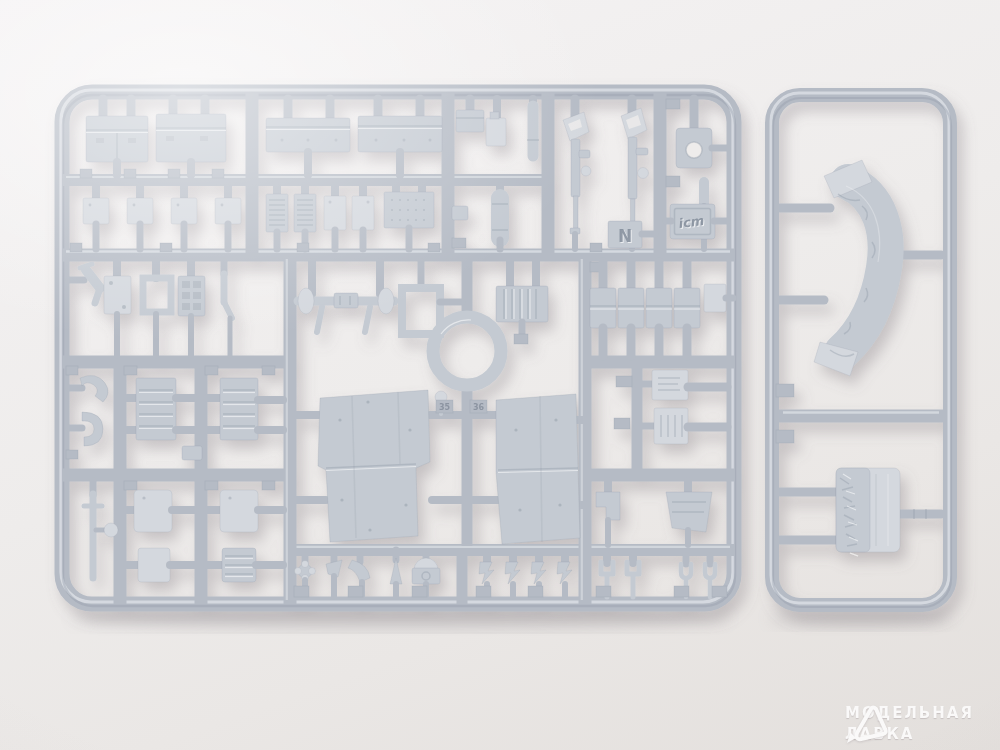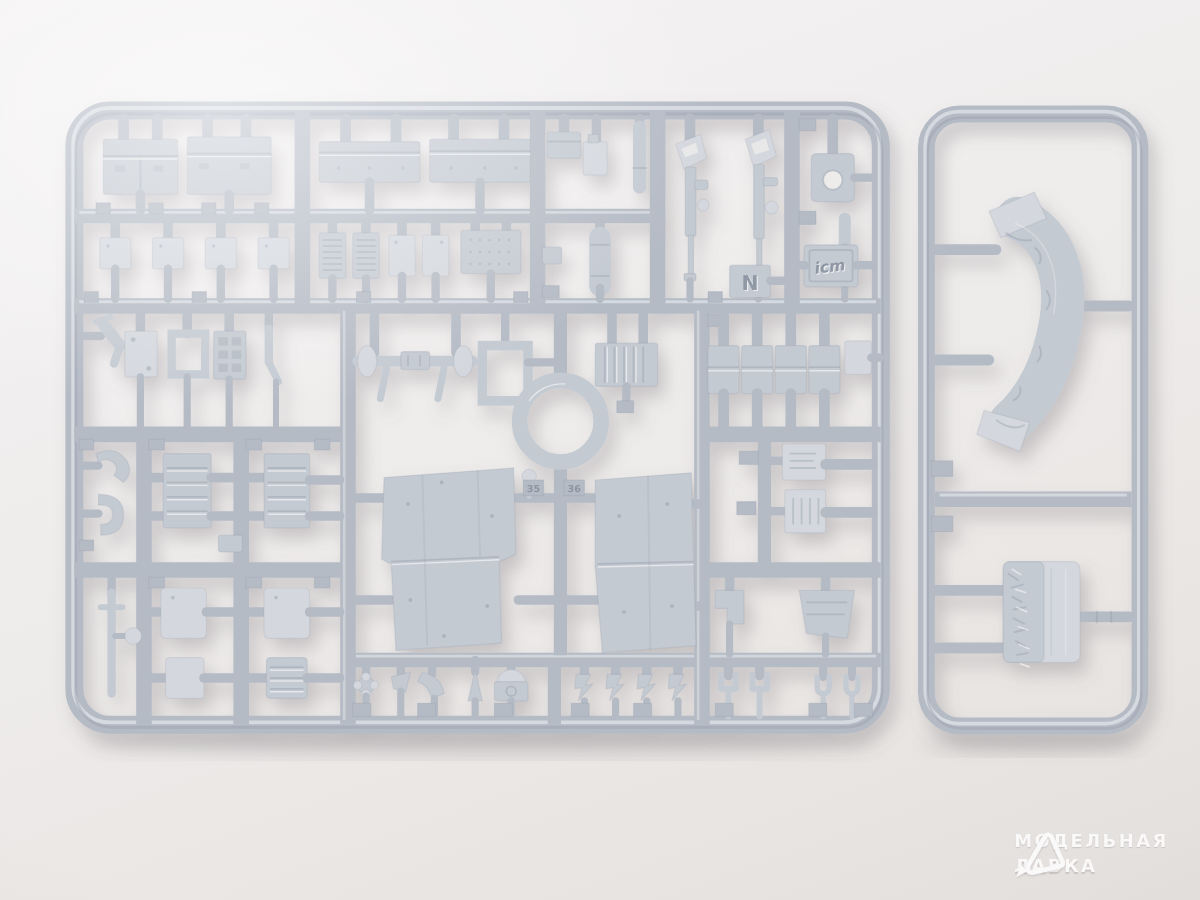--- a/index.html
+++ b/index.html
@@ -23,21 +23,21 @@
   .p{fill:var(--part);stroke:var(--plastic-dark);stroke-opacity:.22;stroke-width:1;}
   .pl{fill:var(--part-light);stroke:var(--plastic-dark);stroke-opacity:.2;stroke-width:1;}
   .po{stroke:var(--part);fill:none;}
   .d{stroke:var(--plastic-dark);stroke-opacity:.38;fill:none;stroke-width:1.5;}
   .dl{stroke:#ffffff;stroke-opacity:.55;fill:none;stroke-width:1.2;}
   .dk{fill:var(--plastic-dark);}
   .t{fill:var(--plastic);stroke:var(--plastic-dark);stroke-opacity:.3;stroke-width:.8;}
   text.e{font:700 10px "DejaVu Sans",sans-serif;fill:#828c9a;opacity:.85;}
   text.eh{fill:#ffffff;opacity:.65;}
   text.tag{font:700 8px "DejaVu Sans",sans-serif;fill:#7f8896;opacity:.75;}
-  .watermark{position:absolute;right:26px;bottom:16px;display:flex;align-items:center;gap:10px;
+  .watermark{position:absolute;right:26px;bottom:4px;display:flex;align-items:center;gap:10px;
     color:var(--watermark);opacity:.82;text-shadow:0 1px 1px rgba(150,140,145,.45);}
   .wm-text{font-weight:bold;font-size:15px;letter-spacing:2px;line-height:1.45;}
   .wm-logo{filter:drop-shadow(0 1px 1px rgba(150,140,145,.4));}
 </style>
 </head>
 <body>
 
 <div class="photo">
   <svg width="1000" height="750" viewBox="0 0 1000 750">
     <defs>

